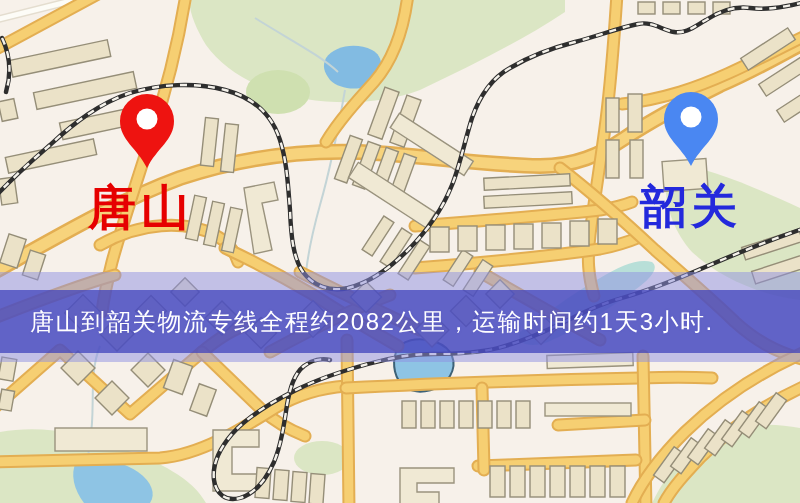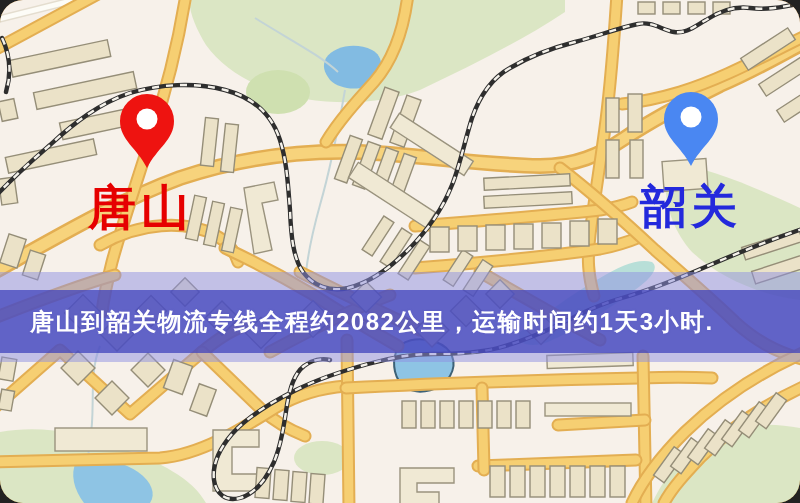--- a/index.html
+++ b/index.html
@@ -1,20 +1,19 @@
 <!DOCTYPE html>
 <html><head>
 <meta charset="utf-8">
 <style>
   html,body{margin:0;padding:0;background:#222;}
   #stage{
     position:relative;width:800px;height:503px;overflow:hidden;
     font-family:"Liberation Sans","DejaVu Sans",sans-serif;
     background:#a16207;
-    border-radius:23px;
   }
   #stage svg{position:absolute;left:0;top:0;filter:blur(0.4px);}
   
   .rc{stroke:#e3ae52;stroke-width:13;fill:none;stroke-linecap:round;stroke-linejoin:round}
   .rf{stroke:#f6cf72;stroke-width:9;fill:none;stroke-linecap:round;stroke-linejoin:round}
   .rc2{stroke:#e3ae52;stroke-width:16;fill:none;stroke-linecap:round;stroke-linejoin:round}
   .rf2{stroke:#f7d37c;stroke-width:11;fill:none;stroke-linecap:round;stroke-linejoin:round}
   .wc{stroke:#e4ddcf;stroke-width:8;fill:none;stroke-linecap:round}
   .wf{stroke:#fdfcf7;stroke-width:5;fill:none;stroke-linecap:round}
   .railb{stroke:#2e2e2e;stroke-width:4.4;fill:none;stroke-linecap:round}
@@ -23,21 +22,21 @@
   .bld2{fill:#f0e9d4;stroke:#9a937e;stroke-width:1.4}
   .park{fill:#dbe6c4;stroke:none}
   .park2{fill:#cfe0b0;stroke:none}
   .stream{stroke:#c3d4d6;stroke-width:2;fill:none}
   .water{fill:#8ec4e4}
   .label-cn{font-family:"Liberation Sans","DejaVu Sans",sans-serif;font-weight:bold;letter-spacing:5px}
   
   .banner-outer{position:absolute;left:0;top:272px;width:800px;height:90px;
     background:rgba(141,144,226,0.50);}
   .banner-core{position:absolute;left:0;top:290px;width:800px;height:63px;
-    background:rgba(64,66,188,0.74);display:flex;align-items:center;font-weight:bold;}
+    background:rgba(64,66,188,0.74);display:flex;align-items:center;}
   .banner-text{color:#ffffff;font-size:24px;padding-left:30px;letter-spacing:1.5px;
     white-space:nowrap;text-shadow:0 0 2px rgba(90,90,200,0.6);}
 </style>
 </head>
 <body>
 
 <div id="stage">
   <svg width="800" height="503" viewBox="0 0 800 503">
 
     <rect x="0" y="0" width="800" height="503" fill="#f7f1ea"></rect>

